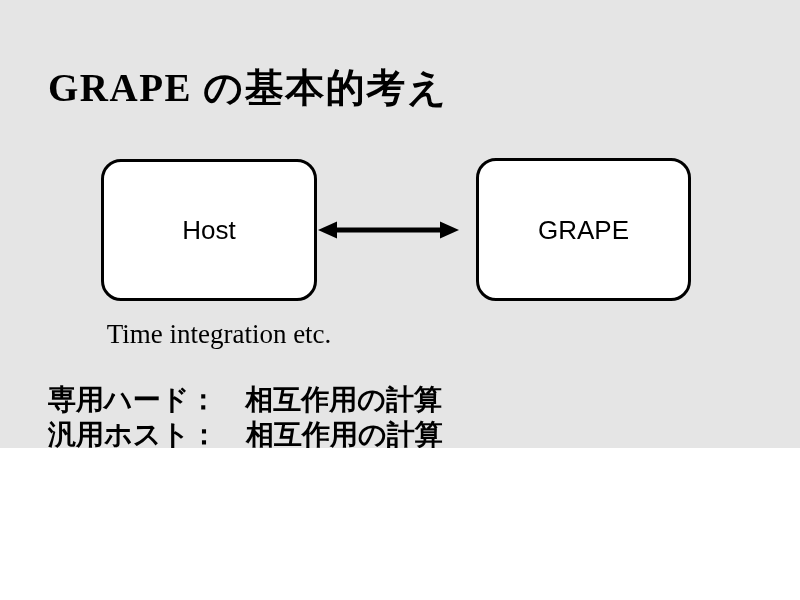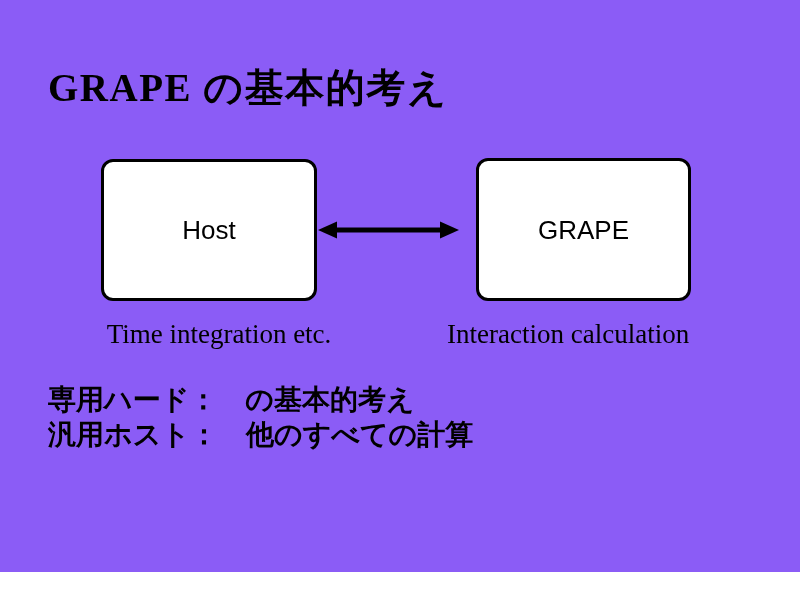--- a/index.html
+++ b/index.html
@@ -3,42 +3,42 @@
 <meta charset="utf-8">
 <style>
   html, body {
     margin: 0;
     padding: 0;
     background: #ffffff;
   }
   .slide {
     position: relative;
     width: 800px;
-    height: 572px;
-    background: #8b5cf6;
+    height: 448px;
+    background: #e5e5e5;
     color: #000000;
     overflow: hidden;
   }
   .title {
     position: absolute;
     left: 48px;
     top: 68px;
     margin: 0;
     font-family: "Liberation Serif", "DejaVu Serif", serif;
     font-size: 39px;
     font-weight: bold;
     letter-spacing: 1.5px;
     line-height: 1;
     white-space: nowrap;
   }
   .box {
     position: absolute;
     box-sizing: border-box;
     border: 3px solid #000000;
-    border-radius: 12px;
+    border-radius: 20px;
     background: #ffffff;
     display: flex;
     align-items: center;
     justify-content: center;
     text-align: center;
   }
   .box.host {
     left: 101px;
     top: 159px;
     width: 216px;
@@ -113,20 +113,19 @@
   </div>
 
   <svg class="arrow" width="143" height="24" viewBox="0 0 143 24">
     <line x1="15" y1="12" x2="128" y2="12" stroke-width="5" stroke="#000000"></line>
     <polygon points="1,12 20,3.5 20,20.5" fill="#000000"></polygon>
     <polygon points="142,12 123,3.5 123,20.5" fill="#000000"></polygon>
   </svg>
 
   <div class="caption host-caption">Time integration etc.</div>
 
-  <div class="caption grape-caption">Interaction calculation</div>
 
   <div class="notes">
-    <span class="note-line">専用ハード：　の基本的考え</span>
-    <span class="note-line">汎用ホスト：　他のすべての計算</span>
+    <span class="note-line">専用ハード：　相互作用の計算</span>
+    <span class="note-line">汎用ホスト：　相互作用の計算</span>
   </div>
 
 </div>
 
 </body></html>

